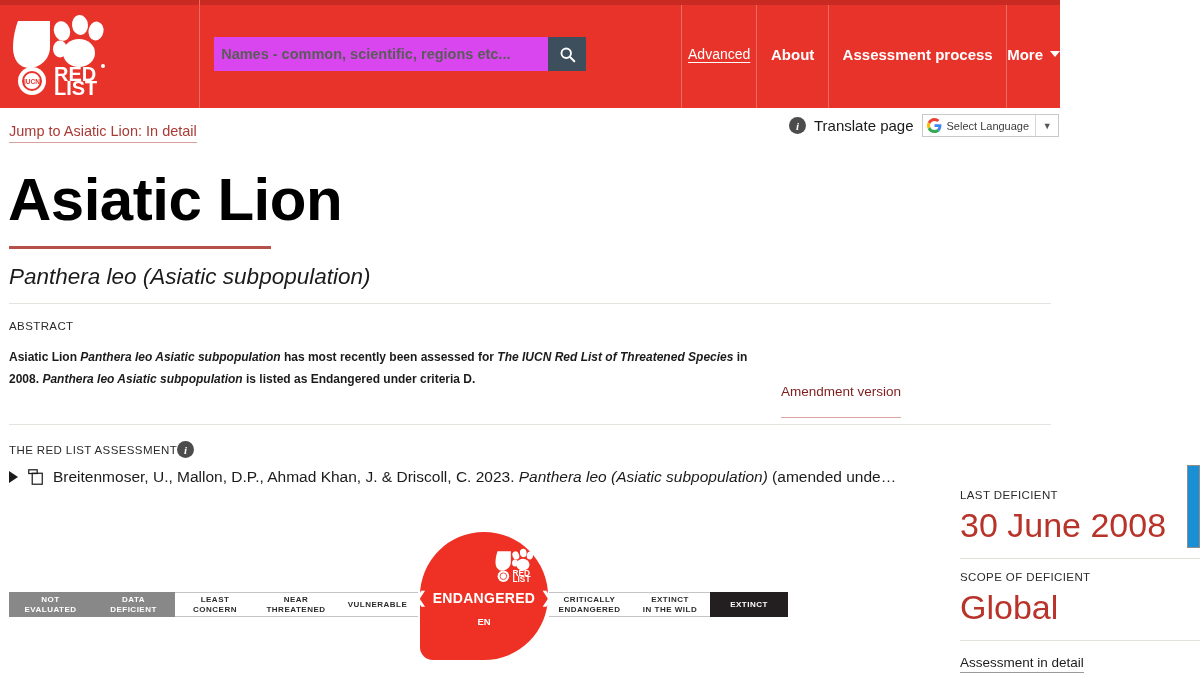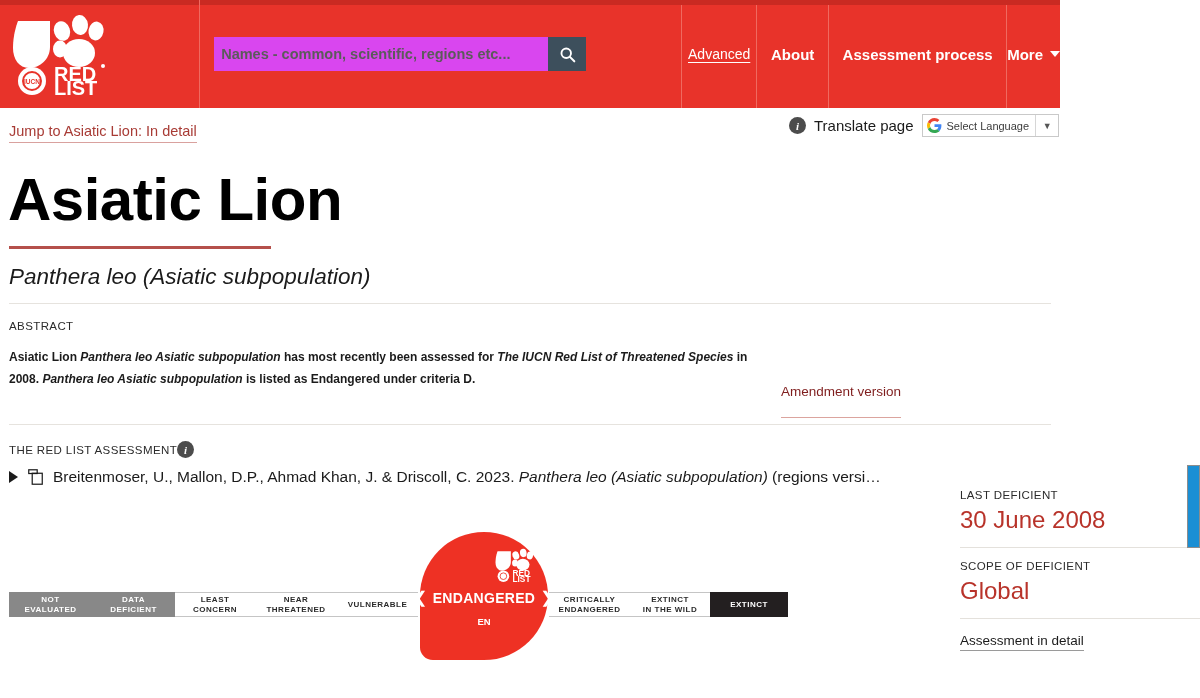--- a/index.html
+++ b/index.html
@@ -238,21 +238,21 @@
   .en-abbr {
     position: absolute; top: 84px; left: 0; width: 128px;
     text-align: center; color: #fff; font-size: 9.5px; font-weight: bold;
   }
 
   
   .side { position: absolute; left: 960px; top: 489px; width: 240px; }
   .side-label {
     font-size: 11.5px; letter-spacing: 0.4px; color: #2b2b2b; margin-bottom: 5px;
   }
-  .side-value { font-size: 24px; color: #b8332a; }
+  .side-value { font-size: 34px; color: #b8332a; }
   .side-hr { height: 1px; background: #e4e1dc; margin: 13px 0 12px 0; width: 240px; }
   .side-link {
     font-size: 13.5px; color: #1b1b1b;
     border-bottom: 1px solid #9a9a9a; padding-bottom: 2px;
     display: inline-block; cursor: pointer;
   }
 
   
   .scroll-track {
     position: absolute; right: 0; top: 108px; width: 13px; height: 590px;
@@ -359,21 +359,21 @@
     <span>THE RED LIST ASSESSMENT</span>
     <span class="info-circle">i</span>
   </div>
 
   <div class="citation-row">
     <span class="tri-right"></span>
     <svg class="copy-icon" width="15" height="16" viewBox="0 0 16 17">
       <rect x="0.8" y="0.8" width="9" height="4" fill="none" stroke="#1b1b1b" stroke-width="1.3"></rect>
       <rect x="4.5" y="4.5" width="10.7" height="11.7" fill="none" stroke="#1b1b1b" stroke-width="1.3"></rect>
     </svg>
-    <span class="citation-text" id="citation-text"><span>Breitenmoser, U., Mallon, D.P., Ahmad Khan, J. &amp; Driscoll, C. 2023. </span><i>Panthera leo (Asiatic subpopulation)</i><span> (regions versi…</span></span>
+    <span class="citation-text" id="citation-text"><span>Breitenmoser, U., Mallon, D.P., Ahmad Khan, J. &amp; Driscoll, C. 2023. </span><i>Panthera leo (Asiatic subpopulation)</i><span> (amended under…</span></span>
   </div>
 
   <div class="status-wrap">
     <div class="status-bar" id="status-bar">
         <div class="cat grey" style="flex: 0 0 83px;">
           <span>NOT<br>EVALUATED</span>
         </div>
         <div class="cat grey" style="flex: 0 0 83px;">
           <span>DATA<br>DEFICIENT</span>
         </div>

